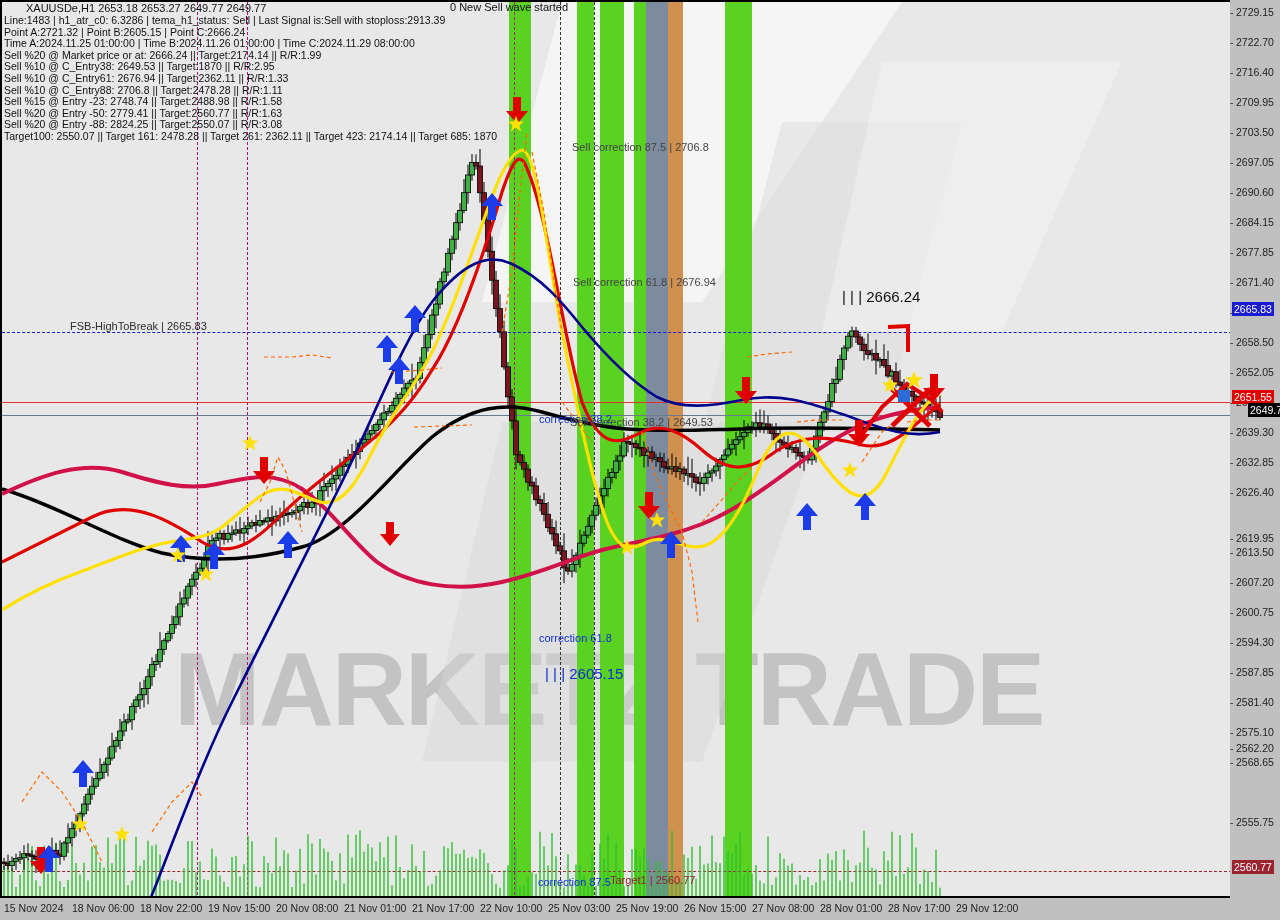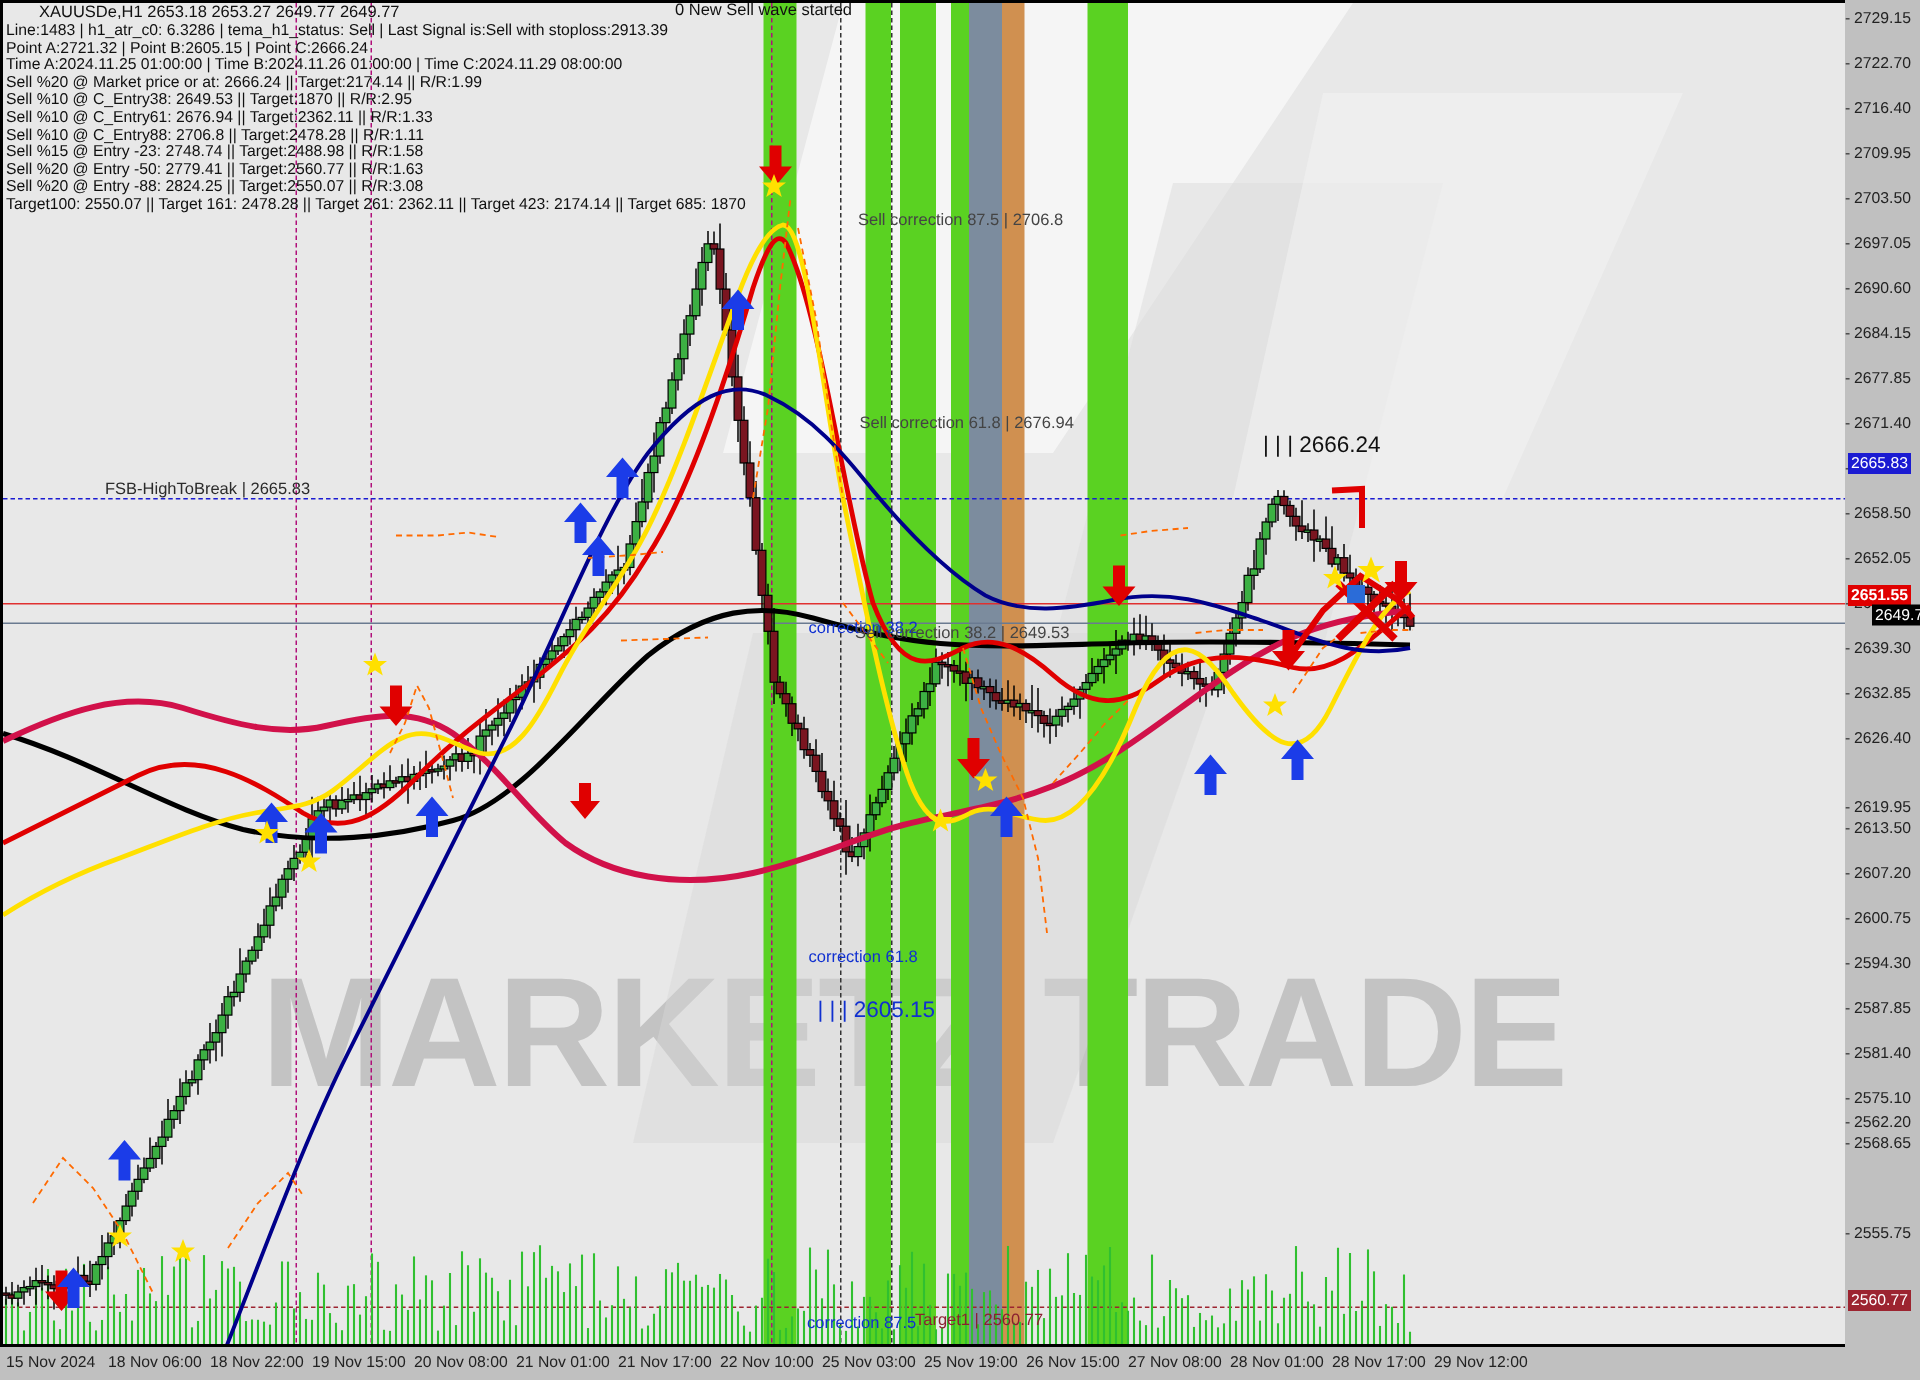--- a/index.html
+++ b/index.html
@@ -947,21 +947,21 @@
       <div class="ptick" style="top: 576px;"><span class="dash">-</span>2607.20</div>
       <div class="ptick" style="top: 606px;"><span class="dash">-</span>2600.75</div>
       <div class="ptick" style="top: 636px;"><span class="dash">-</span>2594.30</div>
       <div class="ptick" style="top: 666px;"><span class="dash">-</span>2587.85</div>
       <div class="ptick" style="top: 696px;"><span class="dash">-</span>2581.40</div>
       <div class="ptick" style="top: 726px;"><span class="dash">-</span>2575.10</div>
       <div class="ptick" style="top: 756px;"><span class="dash">-</span>2568.65</div>
       <div class="ptick" style="top: 742px;"><span class="dash">-</span>2562.20</div>
       <div class="ptick" style="top: 816px;"><span class="dash">-</span>2555.75</div>
       <div class="plabel" style="top: 302px; background: rgb(27, 27, 210); color: rgb(255, 255, 255);">2665.83</div>
-      <div class="plabel" style="top: 390px; background: rgb(224, 0, 0); color: rgb(255, 255, 255); font-weight: bold;">2651.55</div>
+      <div class="plabel" style="top: 390px; background: rgb(224, 0, 0); color: rgb(255, 255, 255);">2651.55</div>
       <div class="plabel" style="top: 403px; background: rgb(0, 0, 0); color: rgb(255, 255, 255); margin-left: 16px;">2649.77</div>
       <div class="plabel" style="top: 860px; background: rgb(156, 36, 48); color: rgb(255, 255, 255);">2560.77</div>
     </div>
 
   <div id="timeScale">
       <div class="ttick" style="left: 4px;">15 Nov 2024</div>
       <div class="ttick" style="left: 72px;">18 Nov 06:00</div>
       <div class="ttick" style="left: 140px;">18 Nov 22:00</div>
       <div class="ttick" style="left: 208px;">19 Nov 15:00</div>
       <div class="ttick" style="left: 276px;">20 Nov 08:00</div>

